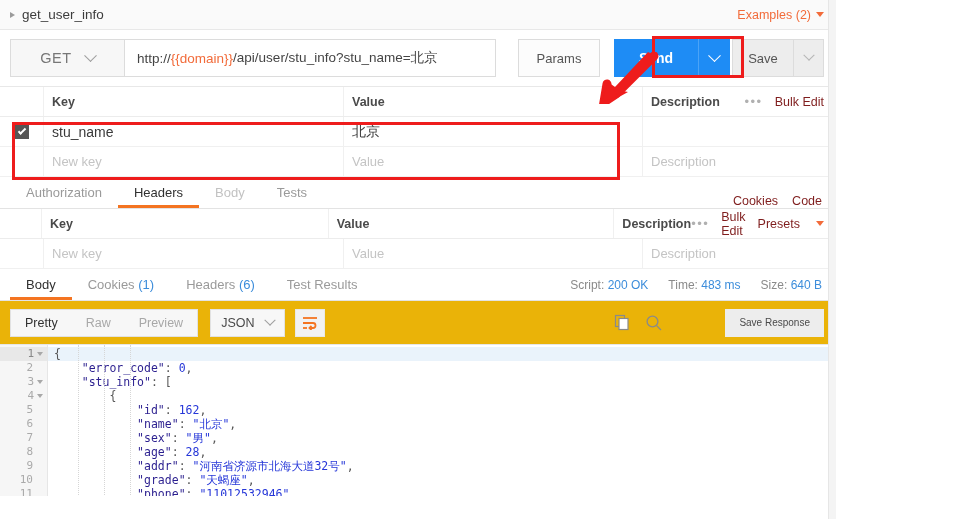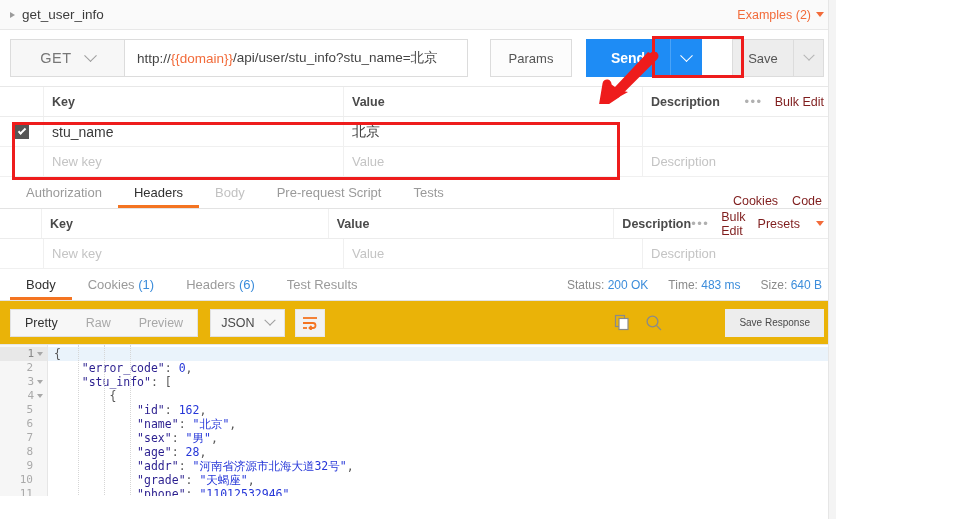--- a/index.html
+++ b/index.html
@@ -77,21 +77,21 @@
     width: 84px; background: #1e8cf5; color: #fff; font-weight: bold;
     font-size: 14px; display: flex; align-items: center; justify-content: center;
     cursor: pointer;
   }
   .send-split {
     width: 32px; background: #1e8cf5; border-left: 1px solid #4aa3f7;
     display: flex; align-items: center; justify-content: center; cursor: pointer;
   }
   .send-split .chev { border-color: #fff; }
   .btn-save {
-    height: 38px; margin-left: 30px; display: flex;
+    height: 38px; margin-left: 2px; display: flex;
   }
   .save-main {
     width: 62px; background: #ededed; border: 1px solid #dcdcdc;
     color: #555; font-size: 13px;
     display: flex; align-items: center; justify-content: center; cursor: pointer;
   }
   .save-split {
     width: 30px; background: #ededed; border: 1px solid #dcdcdc; border-left: none;
     display: flex; align-items: center; justify-content: center; cursor: pointer;
   }
@@ -292,21 +292,20 @@
       <div class="c-key ph">New key</div>
       <div class="c-val ph">Value</div>
       <div class="c-desc ph">Description</div>
     </div>
   </div>
 
   <div class="tabsrow">
     <div class="tab">Authorization</div>
     <div class="tab active">Headers</div>
     <div class="tab dim">Body</div>
-    <div class="tab">Pre-request Script</div>
     <div class="tab">Tests</div>
     <div class="tabs-right">
       <span class="lnk-orange">Cookies</span>
       <span class="lnk-orange">Code</span>
     </div>
   </div>
 
   <div class="kvtable" style="border-top:none">
     <div class="kvhead">
       <div class="c-check"></div>
@@ -338,21 +337,21 @@
       <span>Cookies</span>
       <span style="color:#3c8ddb">(1)</span>
     </div>
     <div class="tab">
       <span>Headers</span>
       <span style="color:#3c8ddb">(6)</span>
     </div>
     <div class="tab">Test Results</div>
     <div class="stats">
       <span>
-        <span>Status:</span>
+        <span>Script:</span>
         <span class="stat-v">200 OK</span>
       </span>
       <span>
         <span>Time:</span>
         <span class="stat-v">483 ms</span>
       </span>
       <span>
         <span>Size:</span>
         <span class="stat-v">640 B</span>
       </span>

